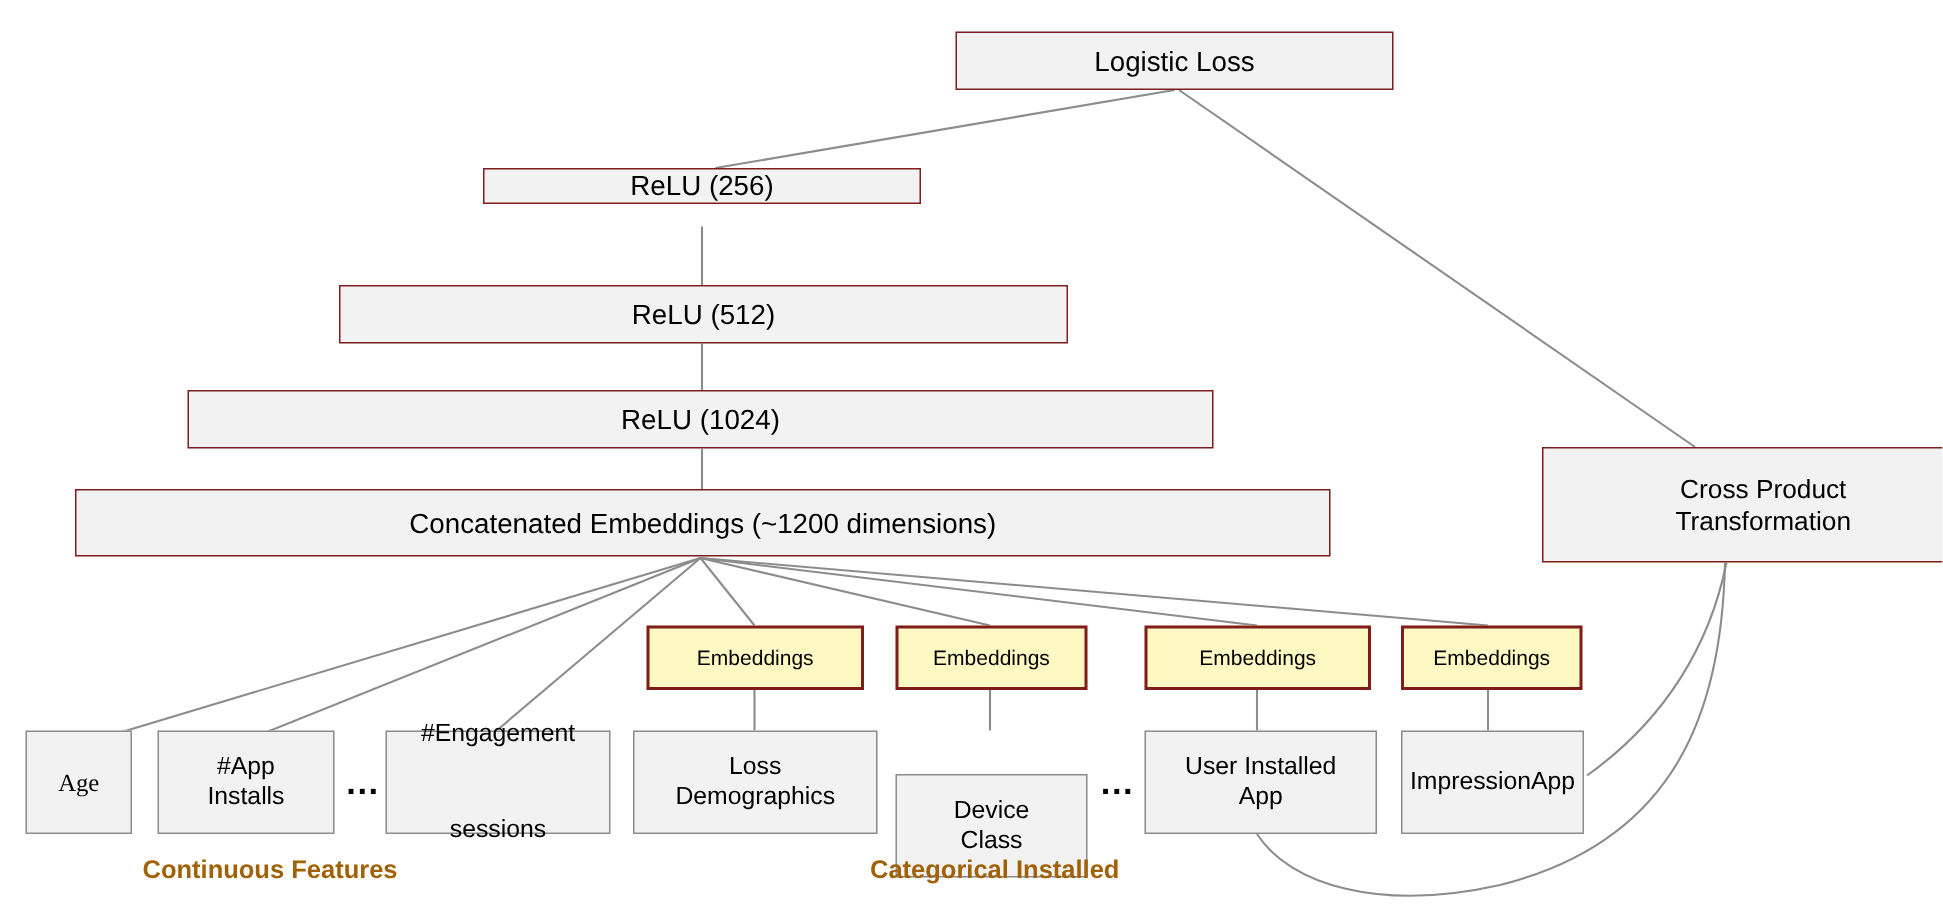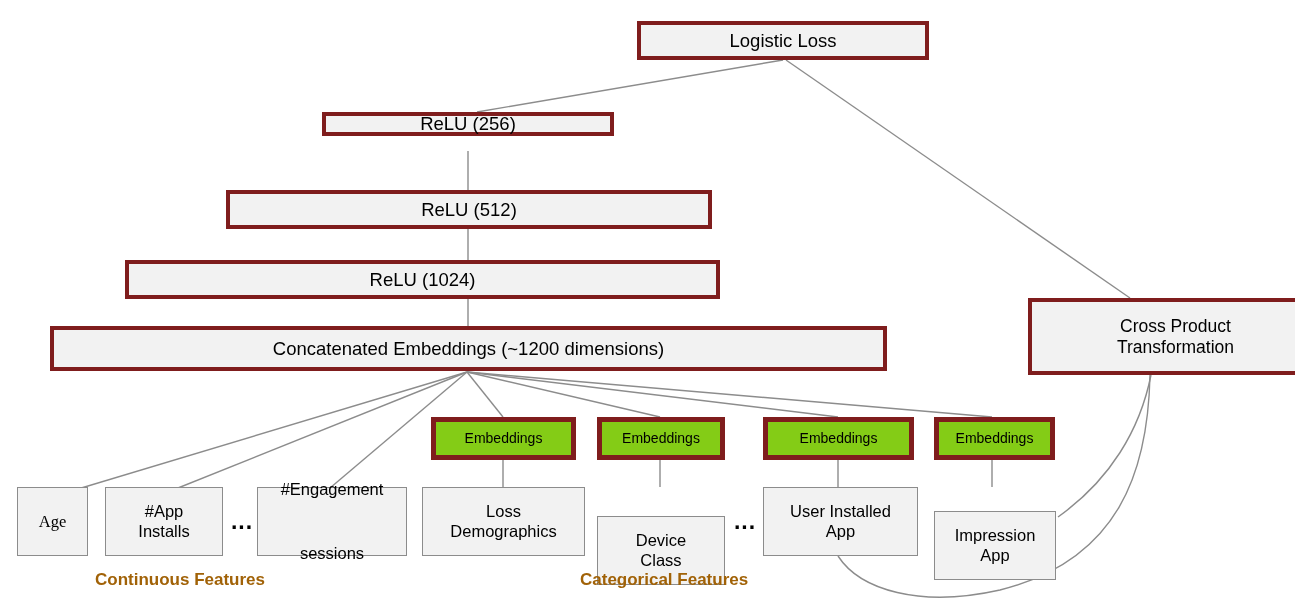--- a/index.html
+++ b/index.html
@@ -2,22 +2,22 @@
 <html><head>
 <meta charset="utf-8">
 <style>
   html,body{margin:0;padding:0;background:#ffffff;}
   #stage{position:relative;width:1295px;height:611px;background:#ffffff;
          font-family:"Liberation Sans","DejaVu Sans",sans-serif;overflow:hidden;}
   svg.wires{position:absolute;left:0;top:0;width:1295px;height:611px;pointer-events:none;}
   .node{position:absolute;box-sizing:border-box;display:flex;align-items:center;
         justify-content:center;text-align:center;line-height:1.18;color:#000;
         background:#f2f2f2;border:1px solid #8c8c8c;}
-  .node.dark{background:#84cc16;border:5px solid #7f1d1d;}
-  .node.hdr{border:4px solid #7f1d1d;}
+  .node.dark{background:#fef9c3;border:2px solid #7f1d1d;}
+  .node.hdr{border:1px solid #7f1d1d;}
   .lbl{position:absolute;font-weight:bold;font-size:17px;color:#a16207;white-space:nowrap;}
   .ell{position:absolute;font-size:23px;font-weight:bold;color:#000;letter-spacing:1px;
        display:flex;align-items:center;justify-content:center;}
   .t16{font-size:16.5px;}
   .t17{font-size:17.5px;}
   .t18{font-size:18.5px;}
   .t14{font-size:14px;}
 </style>
 </head>
 <body>
@@ -60,21 +60,21 @@
   </div>
 
   <div class="node hdr t18" style="left:322px;top:112px;width:292px;height:24px;">
     <span>ReLU (256)</span>
   </div>
 
   <div class="node hdr t18" style="left:226px;top:190px;width:486px;height:39px;text-align:right;">
     <span>ReLU (512)</span>
   </div>
 
-  <div class="node hdr t18" style="left:125px;top:260px;width:595px;height:39px;">
+  <div class="node hdr t18" style="left:125px;top:260px;width:684px;height:39px;">
     <span>ReLU (1024)</span>
   </div>
 
   <div class="node hdr t18" style="left:50px;top:326px;width:837px;height:45px;">
     <span>Concatenated Embeddings (~1200 dimensions)</span>
   </div>
 
   <div class="node hdr t17" style="left:1028px;top:298px;width:295px;height:77px;flex-direction:column;align-items:center;">
     <span>Cross Product</span>
     <span>Transformation</span>
@@ -116,21 +116,21 @@
     <span>Device</span>
     <span>Class</span>
   </div>
   <div class="ell" style="left:729px;top:487px;width:32px;height:69px;">
     <span>...</span>
   </div>
   <div class="node t16" style="left:763px;top:487px;width:155px;height:69px;flex-direction:column;">
     <span>User Installed</span>
     <span>App</span>
   </div>
-  <div class="node t16" style="left:934px;top:511px;width:122px;height:69px;flex-direction:column;">
+  <div class="node t16" style="left:934px;top:487px;width:122px;height:69px;flex-direction:row;">
     <span>Impression</span>
     <span>App</span>
   </div>
 
   <div class="lbl" style="left:95px;top:570px;">Continuous Features</div>
-  <div class="lbl" style="left:580px;top:570px;">Categorical Features</div>
+  <div class="lbl" style="left:580px;top:570px;">Categorical Installed</div>
 
 </div>
 
 </body></html>

